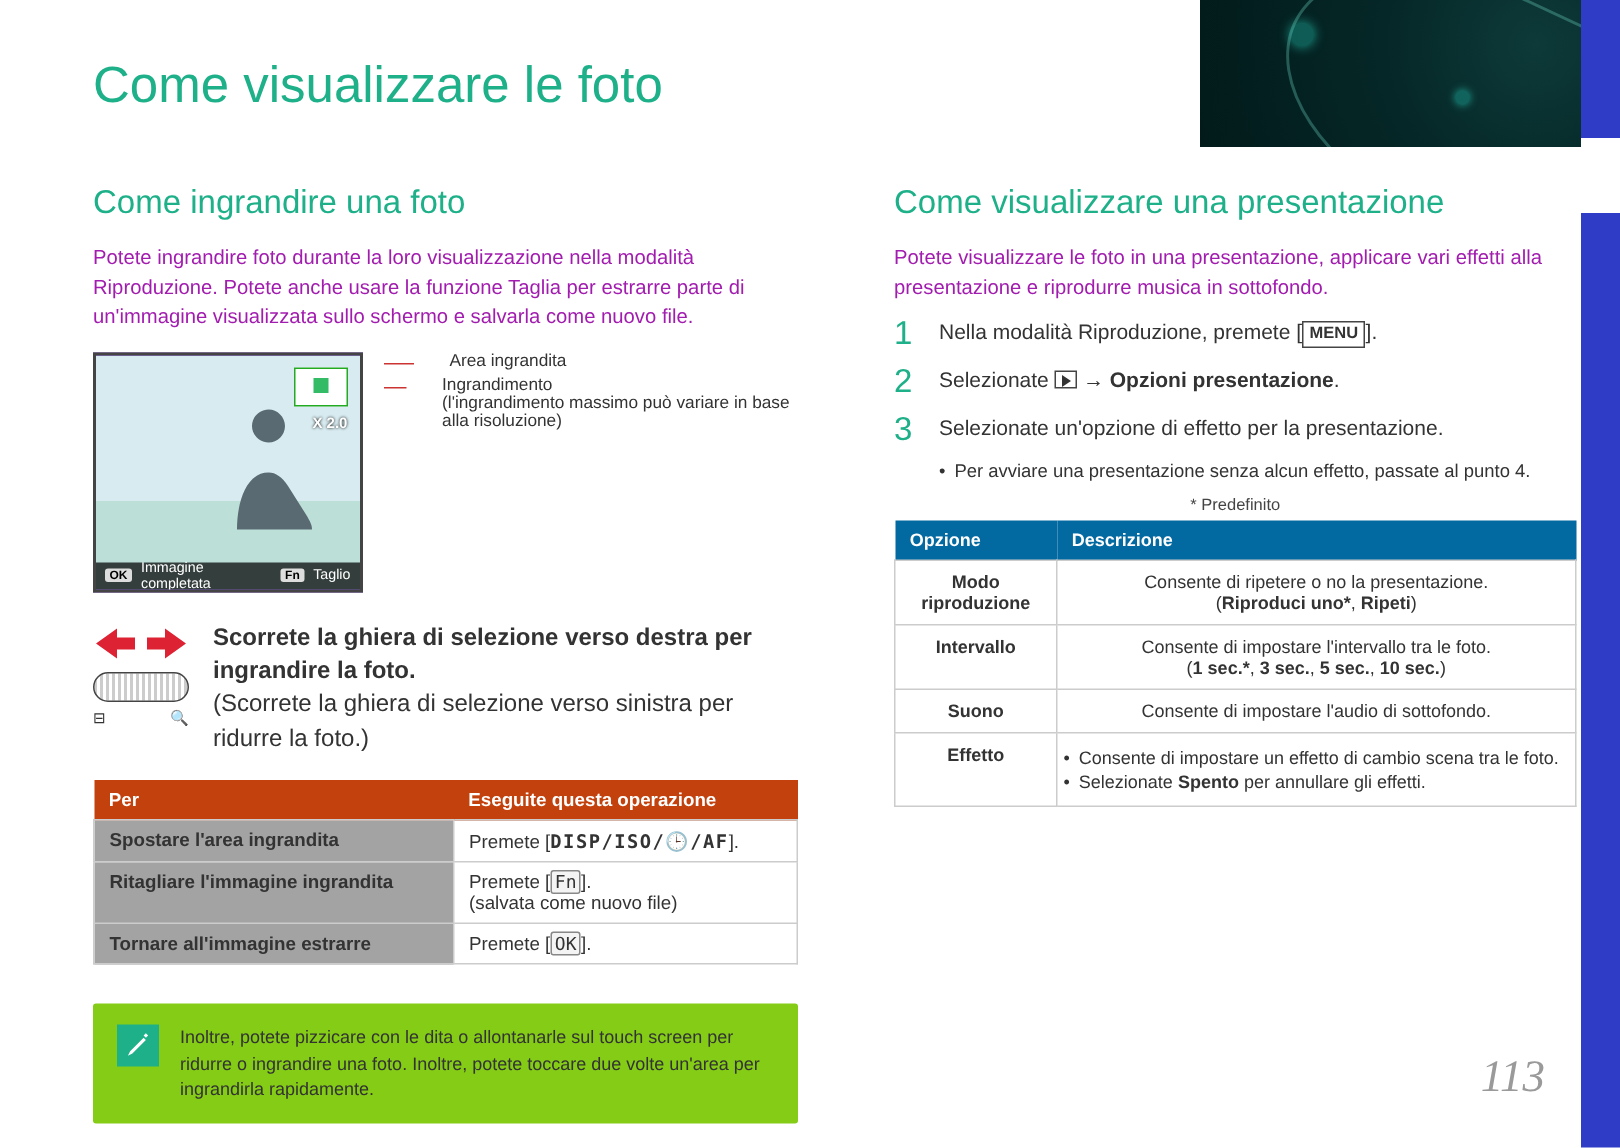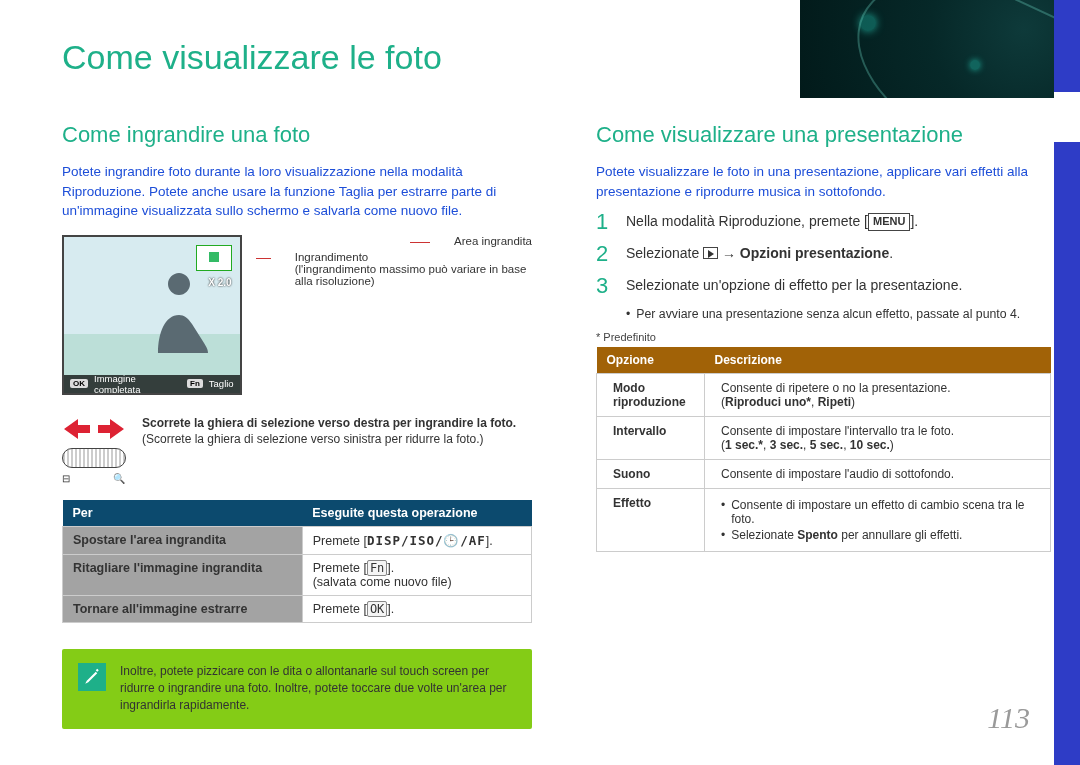--- a/index.html
+++ b/index.html
@@ -28,73 +28,73 @@
     border-radius:100% 0 0 100%/100% 0 0 100%; transform:rotate(25deg);
   }
   .pagebar { position:absolute; top:0; right:0; width:26px; height:765px; background:#2e3cc6; }
   .pagebar .tab { position:absolute; top:92px; width:26px; height:50px; background:#fff; }
   .breadcrumb { position:absolute; left:62px; top:18px; font-size:13px; color:#fff; }
   .title { position:absolute; left:62px; top:38px; font-size:34px; font-weight:400; color:#1eb089; }
   .col { position:absolute; top:122px; width:470px; }
   .col-left { left:62px; }
   .col-right { left:596px; width:455px; }
   h2 { font-size:22px; font-weight:400; color:#1eb089; margin-bottom:14px; }
-  p.body { font-size:13.5px; line-height:1.45; color:#1d4ed8; }
+  p.body { font-size:13.5px; line-height:1.45; color:#a21caf; }
   .camera-shot {
     margin-top:14px; display:flex; align-items:flex-start; gap:14px;
   }
   .screen {
     width:232px; height:160px; border:2px solid #444; background:#4c1d95; position:relative; overflow:hidden;
   }
   .screen .sky { position:absolute; inset:0; background:linear-gradient(#d7ebf0 0%,#d7ebf0 62%,#bcdfd8 62%,#bcdfd8 100%); }
   .screen .kid {
     position:absolute; left:70px; top:28px; width:90px; height:90px;
   }
   .screen .kid svg { width:100%; height:100%; }
   .screen .box {
     position:absolute; right:8px; top:8px; width:36px; height:26px; border:1px solid #2a2; background:#fff;
   }
   .screen .box .dot{position:absolute;left:12px;top:6px;width:10px;height:10px;background:#3b6;}
   .screen .zoom { position:absolute; right:8px; top:40px; font-size:10px; font-weight:bold; color:#fff; text-shadow:0 0 2px #000; }
   .screen .bar { position:absolute; left:0; right:0; bottom:0; height:18px; background:rgba(0,0,0,.72); color:#fff; font-size:9.5px; display:flex; align-items:center; gap:6px; padding:0 6px;}
   .screen .bar .pill{background:#ddd;color:#000;border-radius:2px;padding:0 3px;font-size:8px;font-weight:bold;}
   .callouts { font-size:11.5px; color:#333; }
-  .callouts .row{display:flex;gap:24px;align-items:flex-start;margin-bottom:4px;justify-content:flex-end;}
+  .callouts .row{display:flex;gap:24px;align-items:flex-start;margin-bottom:4px;}
   .callouts .line{width:20px;height:0;border-top:1px solid #c33;margin-top:7px;}
   .dial-row { display:flex; gap:16px; align-items:flex-start; margin-top:20px;}
   .dial-cyl{display:flex;flex-direction:column;align-items:center;gap:5px;}
   .dial-cyl .cyl{width:64px;height:20px;border:1.4px solid #444;border-radius:10px;background:repeating-linear-gradient(90deg,#ccc 0 2px,#fff 2px 4px);}
   .dial-cyl .minus-plus{width:64px;display:flex;justify-content:space-between;font-size:10px;}
-  .dial-text { font-size:12px; line-height:1.4; }
+  .dial-text { font-size:16px; line-height:1.4; }
   .dial-text .bold{font-weight:bold;}
   table.tbl {
     width:100%; border-collapse:collapse; margin-top:16px; font-size:12.5px;
   }
-  table.tbl th { background:#0c4a6e; color:#fff; text-align:left; font-weight:bold; padding:6px 10px;}
+  table.tbl th { background:#c2410c; color:#fff; text-align:left; font-weight:bold; padding:6px 10px;}
   table.tbl td { border:1px solid #ccc; padding:6px 10px; vertical-align:top;}
   table.tbl td.h { font-weight:bold; background:#a3a3a3;}
   .btnlabel{font-family:monospace;font-size:12px;border:1px solid #888;border-radius:2px;padding:0 2px;background:#f4f4f4;}
   .infobox { display:flex; gap:14px; background:#84cc16; padding:14px 16px; margin-top:26px; font-size:12px; line-height:1.45; border-radius:2px;}
   .infobox .ico{width:28px;height:28px;background:#1eb089;display:flex;align-items:center;justify-content:center;flex-shrink:0;}
   .infobox .ico svg{width:18px;height:18px;}
   .steps { font-size:14px; }
   .steps .step{display:flex;gap:12px;margin:10px 0;align-items:flex-start;}
   .steps .num{font-family:"Segoe UI",Arial; font-weight:300;color:#1eb089;font-size:22px;width:18px;line-height:1;}
   .steps .txt{flex:1;line-height:1.45;font-size:14px;}
   .steps .txt b{font-weight:bold;}
   .steps .bullet{margin-left:30px;font-size:12.3px;margin-top:2px;display:flex;gap:6px;}
   .menu-badge{display:inline-block;border:1px solid #444;padding:0 4px;font-weight:bold;font-size:11px;vertical-align:1px;}
   .play-badge{display:inline-block;border:1px solid #444;width:15px;height:12px;position:relative;vertical-align:-1px;}
   .play-badge::after{content:"";position:absolute;left:4px;top:2px;border-left:6px solid #333;border-top:4px solid transparent;border-bottom:4px solid transparent;}
-  .predef{font-size:11px;text-align:left;margin-top:10px;color:#444;}
+  .predef{font-size:11px;text-align:center;margin-top:10px;color:#444;}
   table.tbl2 {
     width:100%; border-collapse:collapse; font-size:12px; margin-top:4px;
   }
-  table.tbl2 th{background:#a16207;color:#fff;text-align:left;font-weight:bold;padding:6px 10px;}
-  table.tbl2 td{border:1px solid #ccc;padding:7px 16px;vertical-align:top;}
+  table.tbl2 th{background:#0369a1;color:#fff;text-align:left;font-weight:bold;padding:6px 10px;}
+  table.tbl2 td{border:1px solid #ccc;padding:7px 4px;vertical-align:top;text-align:center;}
   table.tbl2 td.key{font-weight:bold;width:108px;}
   table.tbl2 ul{list-style:none;padding:0;margin:0;}
   table.tbl2 ul li{display:flex;gap:6px;margin:2px 0;}
   .page-num{position:absolute;right:50px;bottom:30px;font-size:30px;font-style:italic;color:#9a9a9a;font-family:Georgia,serif;}
   .disp-icons{font-family:monospace;font-weight:bold;letter-spacing:1px;}
 </style>
 </head>
 <body>
 
 <div class="hero">

